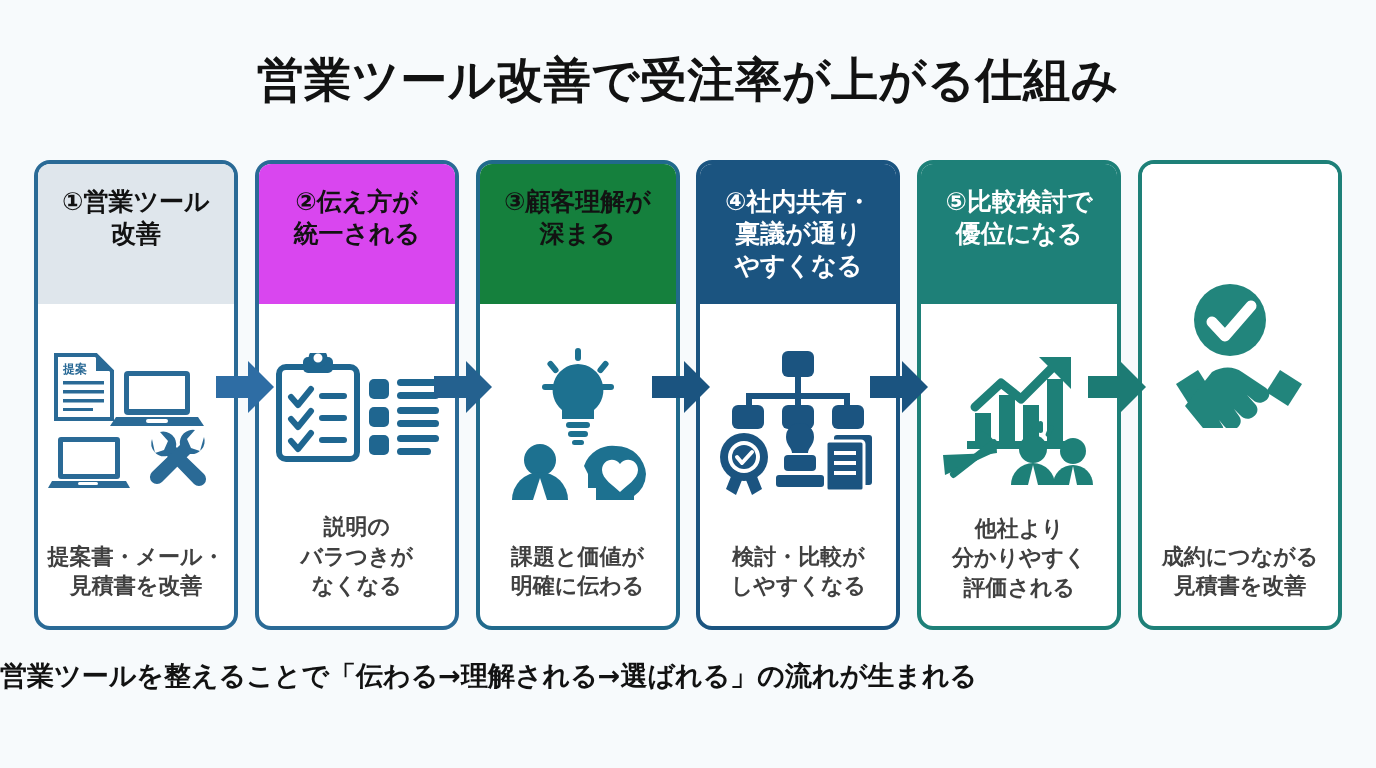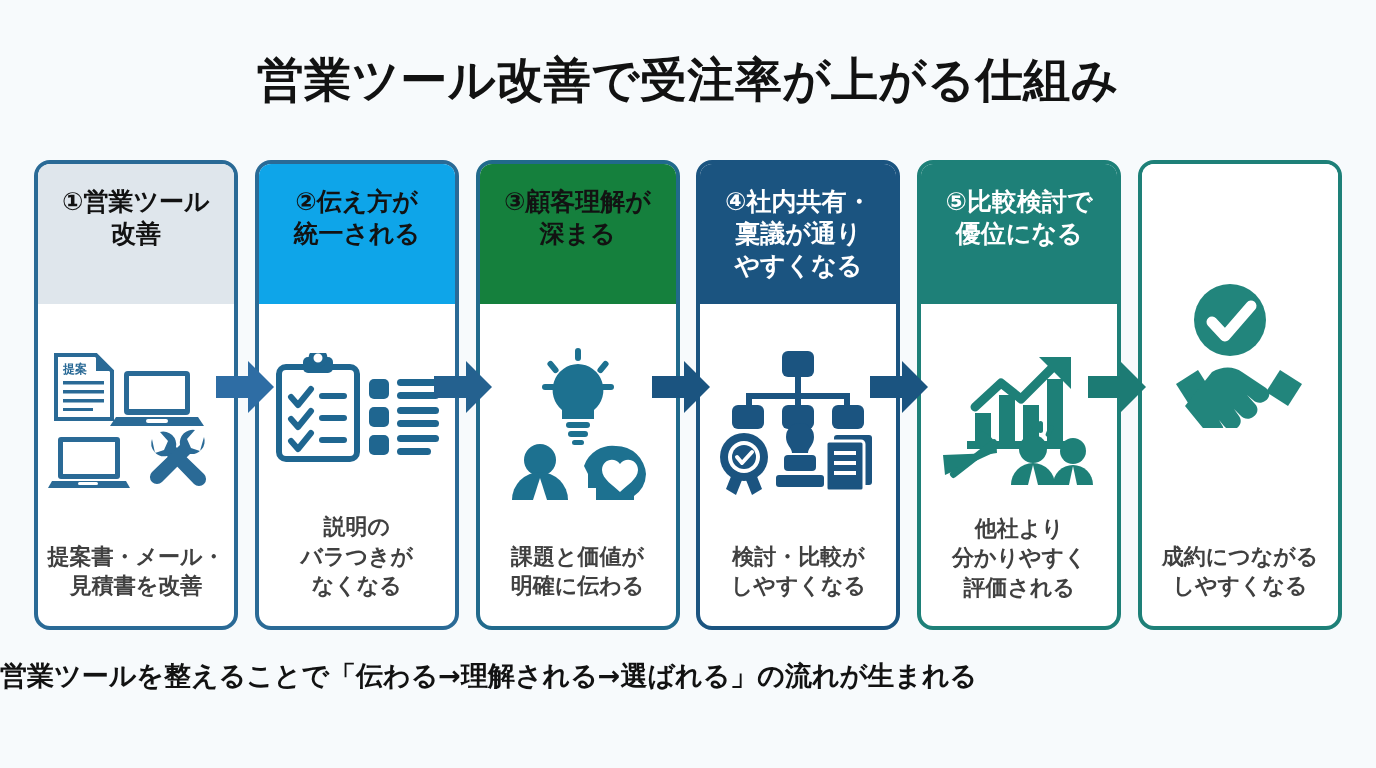--- a/index.html
+++ b/index.html
@@ -162,21 +162,21 @@
             <path d="M104 90 a13 13 0 0 0 15 17 l27 28 a7 7 0 0 0 10 -10 l-28 -27 a13 13 0 0 0 -16 -15 l8 9 -4 9 -9 3 z"></path>
             <path d="M156 88 a13 13 0 0 1 -14 17 l-28 28 a7 7 0 0 1 -10 -10 l28 -27 a13 13 0 0 1 15 -15 l-8 9 4 9 9 3 z"></path>
           </g>
         </svg>
       </div>
       <div class="card-caption" style="white-space: pre-line;">提案書・メール・
 見積書を改善</div>
     </div>
 
     <div class="card" style="border-color: rgb(42, 106, 150);">
-      <div class="card-head" style="background: #0ea5e9;">
+      <div class="card-head" style="background: #d946ef;">
         <div class="card-head-text" style="color: rgb(18, 18, 18); white-space: pre-line;">②伝え方が
 統一される</div>
       </div>
       <div class="card-icons">
         <svg width="168" height="112" viewBox="0 0 168 112">
           <g>
             <rect x="6" y="14" width="78" height="92" rx="7" fill="#ffffff" stroke="#1f6690" stroke-width="6"></rect>
             <rect x="30" y="4" width="30" height="16" rx="5" fill="#1f6690"></rect>
             <circle cx="45" cy="5" r="7" fill="#ffffff" stroke="#1f6690" stroke-width="5"></circle>
             <path d="M18 44 l7 8 13 -16" fill="none" stroke="#1f6690" stroke-width="6" stroke-linecap="round" stroke-linejoin="round"></path>
@@ -329,21 +329,21 @@
             <path d="M56 42 l13 14 26 -30" fill="none" stroke="#ffffff" stroke-width="11" stroke-linecap="round" stroke-linejoin="round"></path>
           </g>
           <g fill="#22857c">
             <path d="M20 104 l22 -14 14 22 -22 14 z"></path>
             <path d="M146 104 l-22 -14 -14 22 22 14 z"></path>
             <path d="M56 92 c10 -6 22 -6 30 0 l24 16 c5 4 4 10 -1 13 -4 3 -9 2 -12 -1 l-6 -5 8 9 c4 4 3 10 -2 13 -4 3 -10 2 -13 -2 l-6 -6 5 7 c3 4 2 9 -2 12 -4 3 -10 2 -13 -2 l-5 -6 3 5 c3 4 1 9 -3 11 -4 2 -9 1 -12 -3 l-22 -27 z"></path>
           </g>
         </svg>
       </div>
       <div class="card-caption" style="white-space: pre-line;">成約につながる
-しやすくなる</div>
+見積書を改善</div>
     </div>
 
     <div class="arrow" style="left:214px;">
       <svg viewBox="0 0 62 62">
           <path d="M2 20 h32 v-15 l26 26 -26 26 v-15 h-32 z" fill="#2e6da4"></path>
         </svg>
     </div>
     <div class="arrow" style="left:432px;">
       <svg viewBox="0 0 62 62">
           <path d="M2 20 h32 v-15 l26 26 -26 26 v-15 h-32 z" fill="#24618f"></path>

